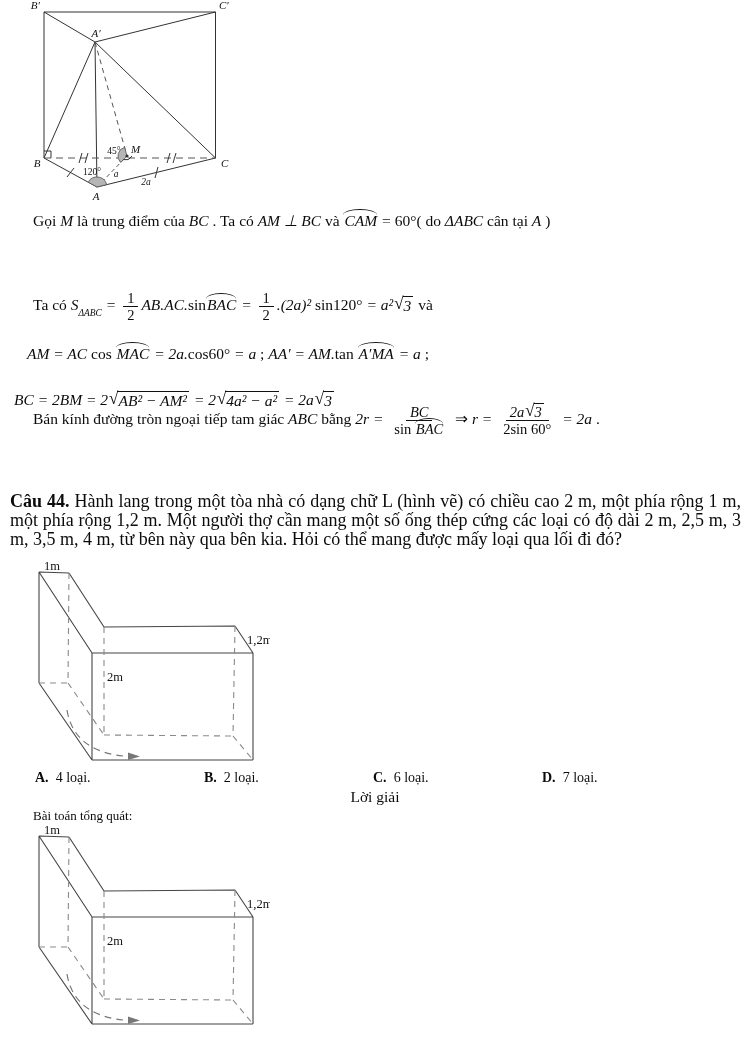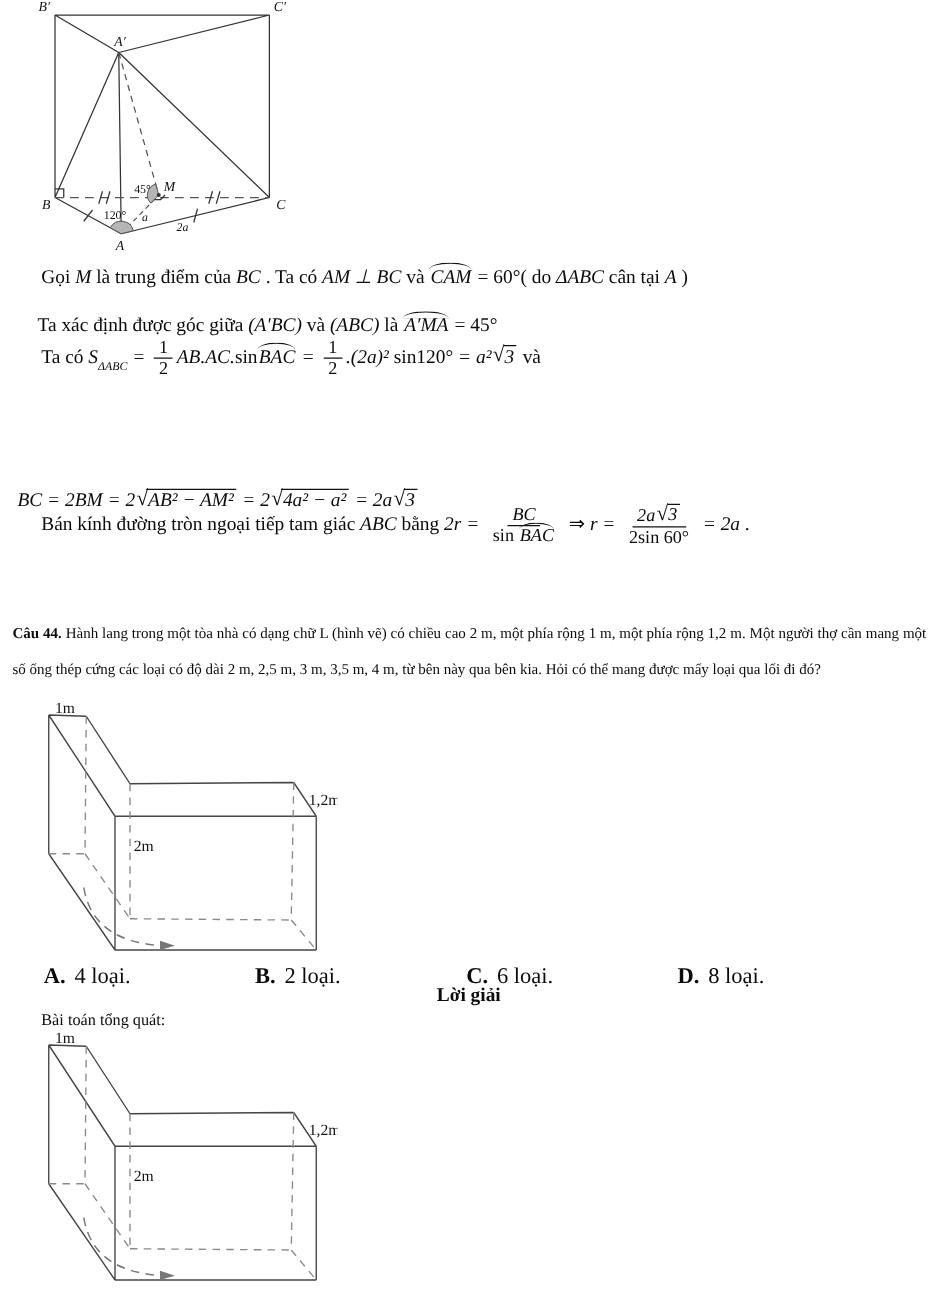--- a/index.html
+++ b/index.html
@@ -20,27 +20,27 @@
     border-radius:50% 50% 0 0 / 100% 100% 0 0;
   }
   .frac { display:inline-flex; flex-direction:column; align-items:center;
           vertical-align:middle; margin:0 3px; line-height:1.12; font-size:14.5px; }
   .frac .num { border-bottom:1.2px solid #111; padding:0 4px; }
   .frac .den { padding:0 4px; }
   .sqrt { display:inline-flex; align-items:flex-start; margin:0 1px; }
   .sqrt .rad { font-style:normal; font-size:17px; line-height:1; position:relative; top:-1px; margin-right:-1px; }
   .sqrt .bd { border-top:1.3px solid #111; padding:0 2px 0 1px; font-style:italic; }
   sub.msub { font-size:9.5px; font-style:italic; position:relative; top:2px; }
-  .q { position:absolute; left:10px; top:492px; width:731px; font-size:12px;
-       line-height:29px; text-align:justify; color:#0b0b0b; }
+  .q { position:absolute; left:10px; top:492px; width:731px; font-size:18px;
+       line-height:19px; text-align:justify; color:#0b0b0b; }
   .q b { font-weight:bold; }
-  .opt { position:absolute; top:770px; font-size:18px; color:#0b0b0b; }
+  .opt { position:absolute; top:770px; font-size:14px; color:#0b0b0b; }
   .opt b { font-weight:bold; margin-right:7px; }
   .lg { position:absolute; left:0; top:788px; width:750px; text-align:center;
-        font-size:15.5px; font-weight:bold; color:#0b0b0b; }
+        font-size:15.5px; font-weight:normal; color:#0b0b0b; }
   .btq { position:absolute; left:33px; top:808px; font-size:13px; color:#0b0b0b; }
   svg text { font-family:"Liberation Serif", serif; }
 </style>
 </head>
 <body>
 
 <div class="page">
 
   <svg class="fig" style="left:0;top:0" width="250" height="210" viewBox="0 0 250 210">
     <g stroke="#333" stroke-width="1" fill="none">
@@ -75,37 +75,37 @@
       <text x="92" y="175" text-anchor="middle">120°</text>
       <text x="116" y="177" text-anchor="middle" font-style="italic">a</text>
       <text x="146" y="185" text-anchor="middle" font-style="italic">2a</text>
     </g>
   </svg>
 
   <div class="line" style="top:212px;left:33px">
     <span class="vn">Gọi </span><span class="mt">M</span><span class="vn"> là trung điểm của </span><span class="mt">BC</span><span class="vn"> . Ta có </span><span class="mt">AM ⊥ BC</span><span class="vn"> và </span><span class="arc">CAM</span><span class="fn"> = 60°</span><span class="vn">( do </span><span class="mt">ΔABC</span><span class="vn"> cân tại </span><span class="mt">A</span><span class="vn"> )</span>
   </div>
 
-  <div class="line" style="top:252px;left:30px">
-    <span class="vn">Ta xác định được góc giữa </span><span class="mt">(A′BC)</span><span class="vn"> và </span><span class="mt">(ABC)</span><span class="vn"> là </span><span class="arc">A′MA</span><span class="fn"> = 45°</span>
-  </div>
 
-  <div class="line" style="top:270px;left:33px">
+  <div class="line" style="top:290px;left:33px">
     <span class="vn">Ta có </span><span class="mt">S</span><sub class="msub">ΔABC</sub><span class="mt"> = </span><span class="frac">
         <span class="num fn">1</span>
         <span class="den fn">2</span>
       </span><span class="mt">AB.AC.</span><span class="fn">sin</span><span class="arc">BAC</span><span class="mt"> = </span><span class="frac">
         <span class="num fn">1</span>
         <span class="den fn">2</span>
       </span><span class="mt">.(2a)²</span><span class="fn"> sin120°</span><span class="mt"> = </span><span class="mt">a²</span><span class="sqrt">
         <span class="rad">√</span>
         <span class="bd">3</span>
       </span><span class="vn"> và</span>
   </div>
 
+  <div class="line" style="top:345px;left:27px">
+    <span class="mt">AM = AC </span><span class="fn">cos </span><span class="arc">MAC</span><span class="mt"> = 2a.</span><span class="fn">cos60°</span><span class="mt"> = a</span><span class="vn"> ; </span><span class="mt">AA′ = AM.</span><span class="fn">tan </span><span class="arc">A′MA</span><span class="mt"> = a</span><span class="vn"> ;</span>
+  </div>
 
   <div class="line" style="top:391px;left:14px">
     <span class="mt">BC = 2BM = 2</span><span class="sqrt">
         <span class="rad">√</span>
         <span class="bd">AB² − AM²</span>
       </span><span class="mt"> = 2</span><span class="sqrt">
         <span class="rad">√</span>
         <span class="bd">4a² − a²</span>
       </span><span class="mt"> = 2a</span><span class="sqrt">
         <span class="rad">√</span>
@@ -143,21 +143,21 @@
     <g font-size="12.5" fill="#111">
       <text x="14" y="8">1m</text>
       <text x="217" y="82">1,2m</text>
       <text x="77" y="119">2m</text>
     </g>
   </svg>
 
   <span class="opt" style="left:35px"><b>A.</b><span>4 loại.</span></span>
   <span class="opt" style="left:204px"><b>B.</b><span>2 loại.</span></span>
   <span class="opt" style="left:373px"><b>C.</b><span>6 loại.</span></span>
-  <span class="opt" style="left:542px"><b>D.</b><span>8 loại.</span></span>
+  <span class="opt" style="left:542px"><b>D.</b><span>7 loại.</span></span>
 
   <div class="lg">Lời giải</div>
 
   <div class="btq">Bài toán tổng quát:</div>
 
   <svg class="fig" style="left:30px;top:826px" width="240" height="208" viewBox="0 0 240 208">
     <g stroke="#454545" stroke-width="1.1" fill="none">
       <path d="M9 10 L39 11 M9 10 L9 121 M9 10 L62 91 M39 11 L74 65 M74 65 L205 64 M205 64 L223 91 M62 91 L223 91 M62 91 L62 198 M62 198 L223 198 M223 91 L223 198 M9 121 L62 198"></path>
     </g>
     <g stroke="#8a8a8a" stroke-width="1.1" fill="none" stroke-dasharray="6,5">

